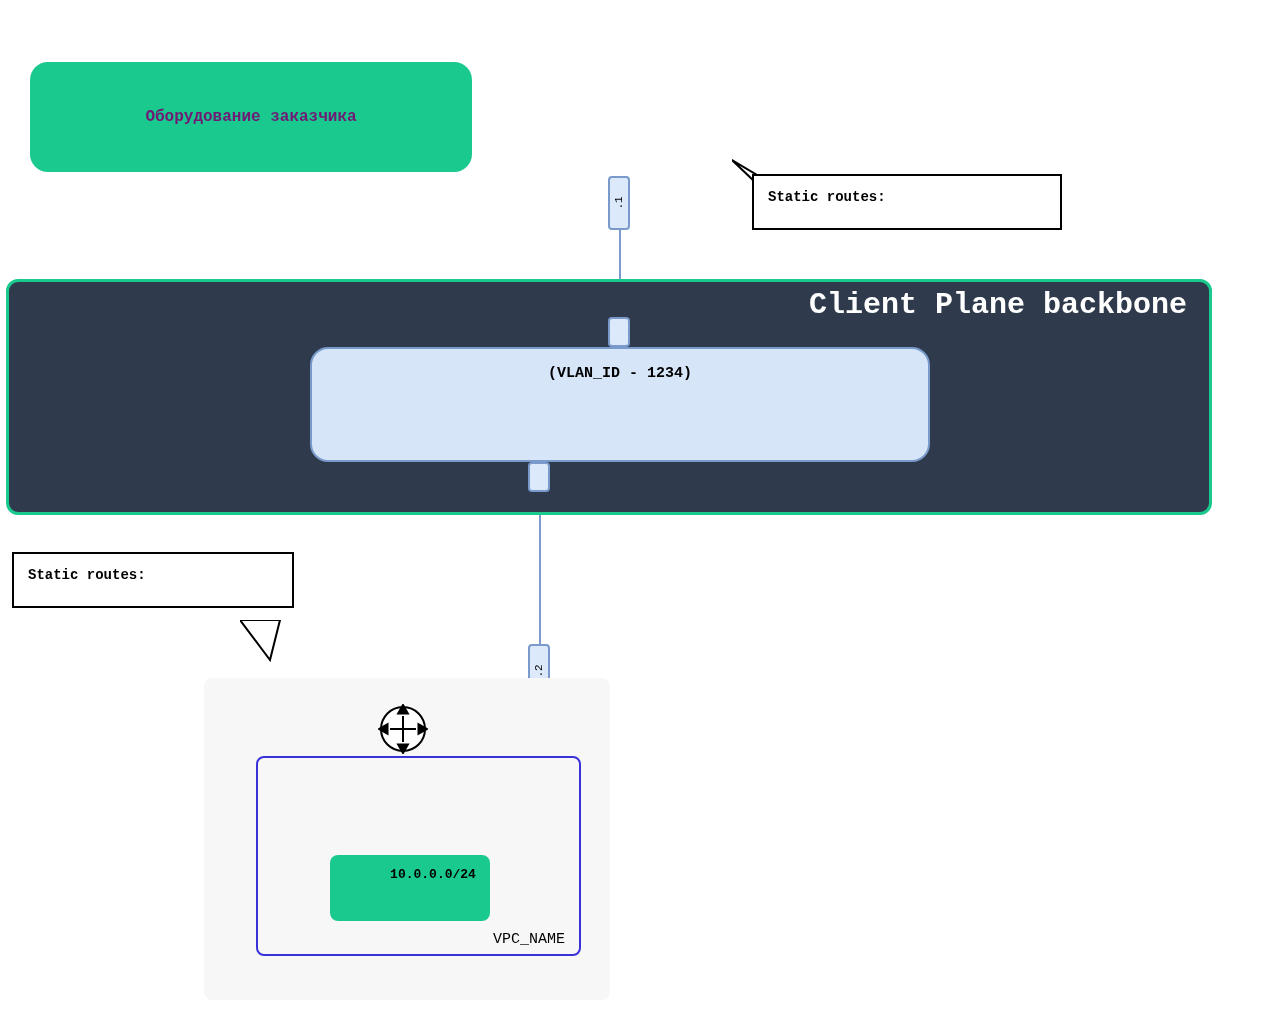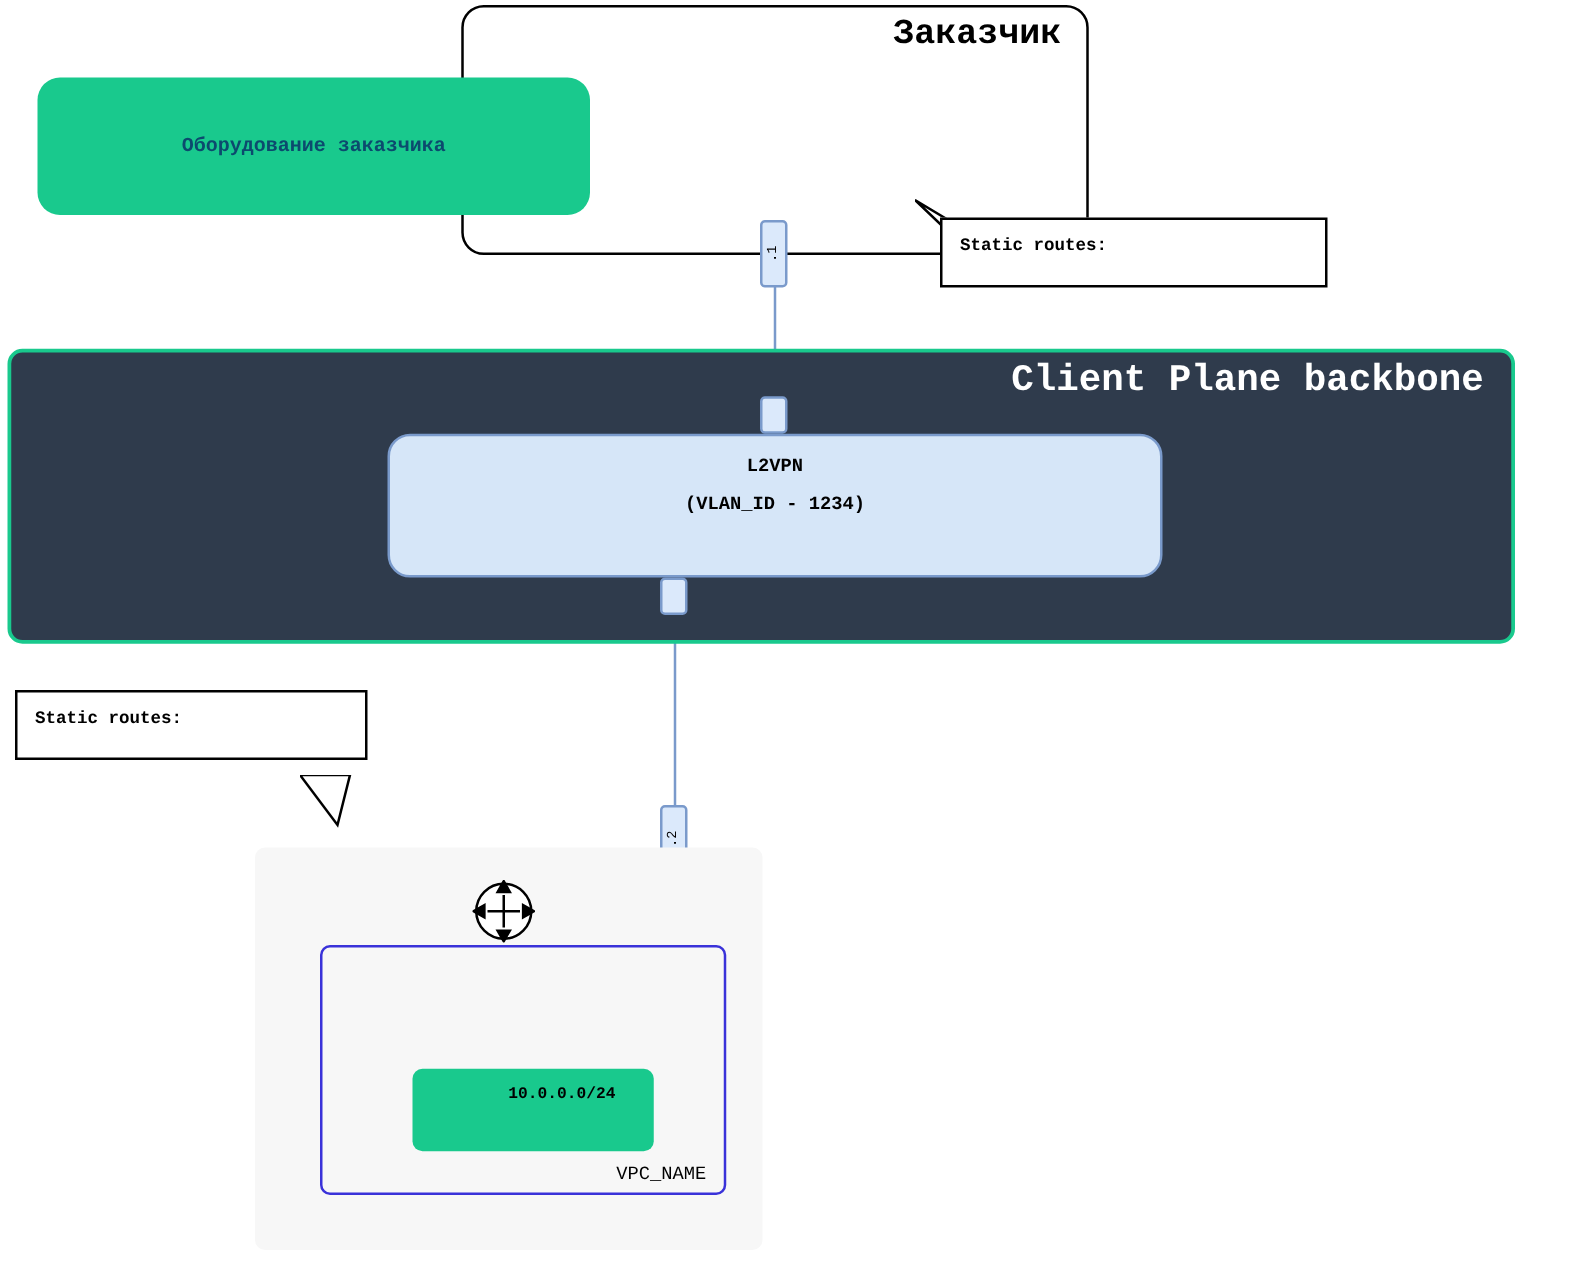--- a/index.html
+++ b/index.html
@@ -36,21 +36,21 @@
   }
   .customer-equip {
     position: absolute;
     left: 30px; top: 62px;
     width: 442px; height: 110px;
     background: #19c98d;
     border-radius: 18px;
     display: flex;
     align-items: center;
     justify-content: center;
-    color: #0c4a6e;
+    color: #701a75;
     font-weight: bold;
     font-size: 16px;
   }
   
   .port {
     background: #dbe9fb;
     border: 2px solid #7a9acb;
     border-radius: 4px;
     display: flex;
     align-items: center;
@@ -131,21 +131,21 @@
   .vpc-label {
     position: absolute;
     right: 14px;
     bottom: 6px;
     font-size: 15px;
     font-weight: normal;
   }
   .subnet {
     position: absolute;
     left: 330px; top: 855px;
-    width: 193px; height: 66px;
+    width: 160px; height: 66px;
     background: #19c98d;
     border-radius: 8px;
     display: flex;
     align-items: flex-start;
     justify-content: center;
     padding-top: 12px;
     font-size: 13px;
     font-weight: bold;
     padding-left: 46px;
   }
@@ -163,23 +163,20 @@
   }
 </style>
 </head>
 <body>
 
 <div class="canvas">
 
   <div class="vline" style="left:619px; top:204px; height:143px;"></div>
   <div class="vline" style="left:539px; top:462px; height:233px;"></div>
 
-  <div class="box customer-box">
-    <div class="customer-title">Заказчик</div>
-  </div>
   <div class="box customer-equip">
     <span>Оборудование заказчика</span>
   </div>
 
   <div class="box port" style="left:608px; top:176px; width:22px; height:54px;">
     <span class="rot">.1</span>
   </div>
 
   <svg width="60" height="60" style="position:absolute; left:732px; top:144px;">
     <polygon points="0,16 40,40 44,58" fill="#fff" stroke="#000" stroke-width="2"></polygon>
@@ -189,21 +186,20 @@
     <div style="height:10px;"></div>
   </div>
 
   <div class="box backbone">
     <div class="backbone-title">Client Plane backbone</div>
   </div>
 
   <div class="box port" style="left:608px; top:317px; width:22px; height:30px;"></div>
 
   <div class="box l2vpn">
-    <div>L2VPN</div>
     <div>(VLAN_ID - 1234)</div>
   </div>
 
   <div class="box port" style="left:528px; top:462px; width:22px; height:30px;"></div>
 
   <svg width="60" height="60" style="position:absolute; left:240px; top:620px;">
     <polygon points="0,0 40,0 30,40" fill="#fff" stroke="#000" stroke-width="2"></polygon>
   </svg>
   <div class="box callout" style="left:12px; top:552px; width:282px;">
     <div>Static routes:</div>

